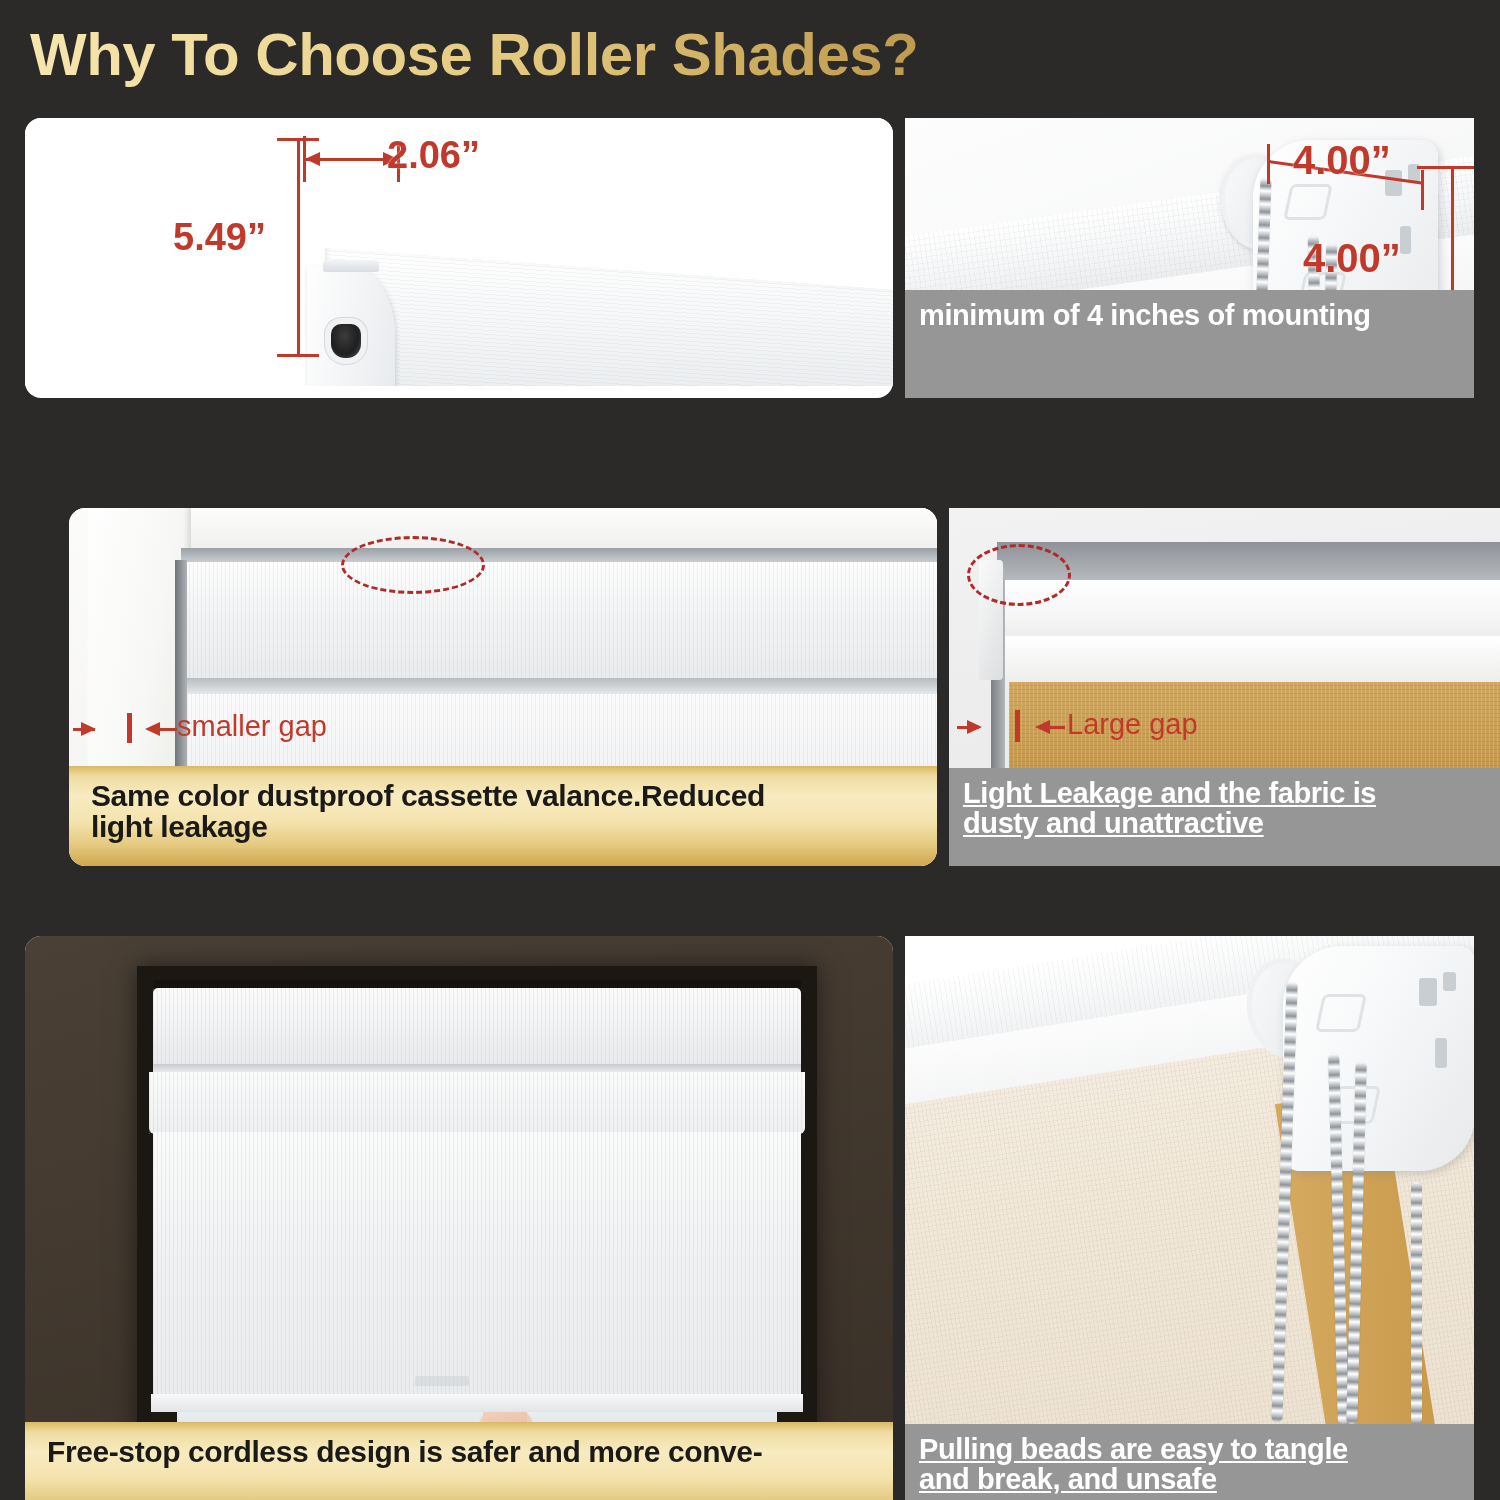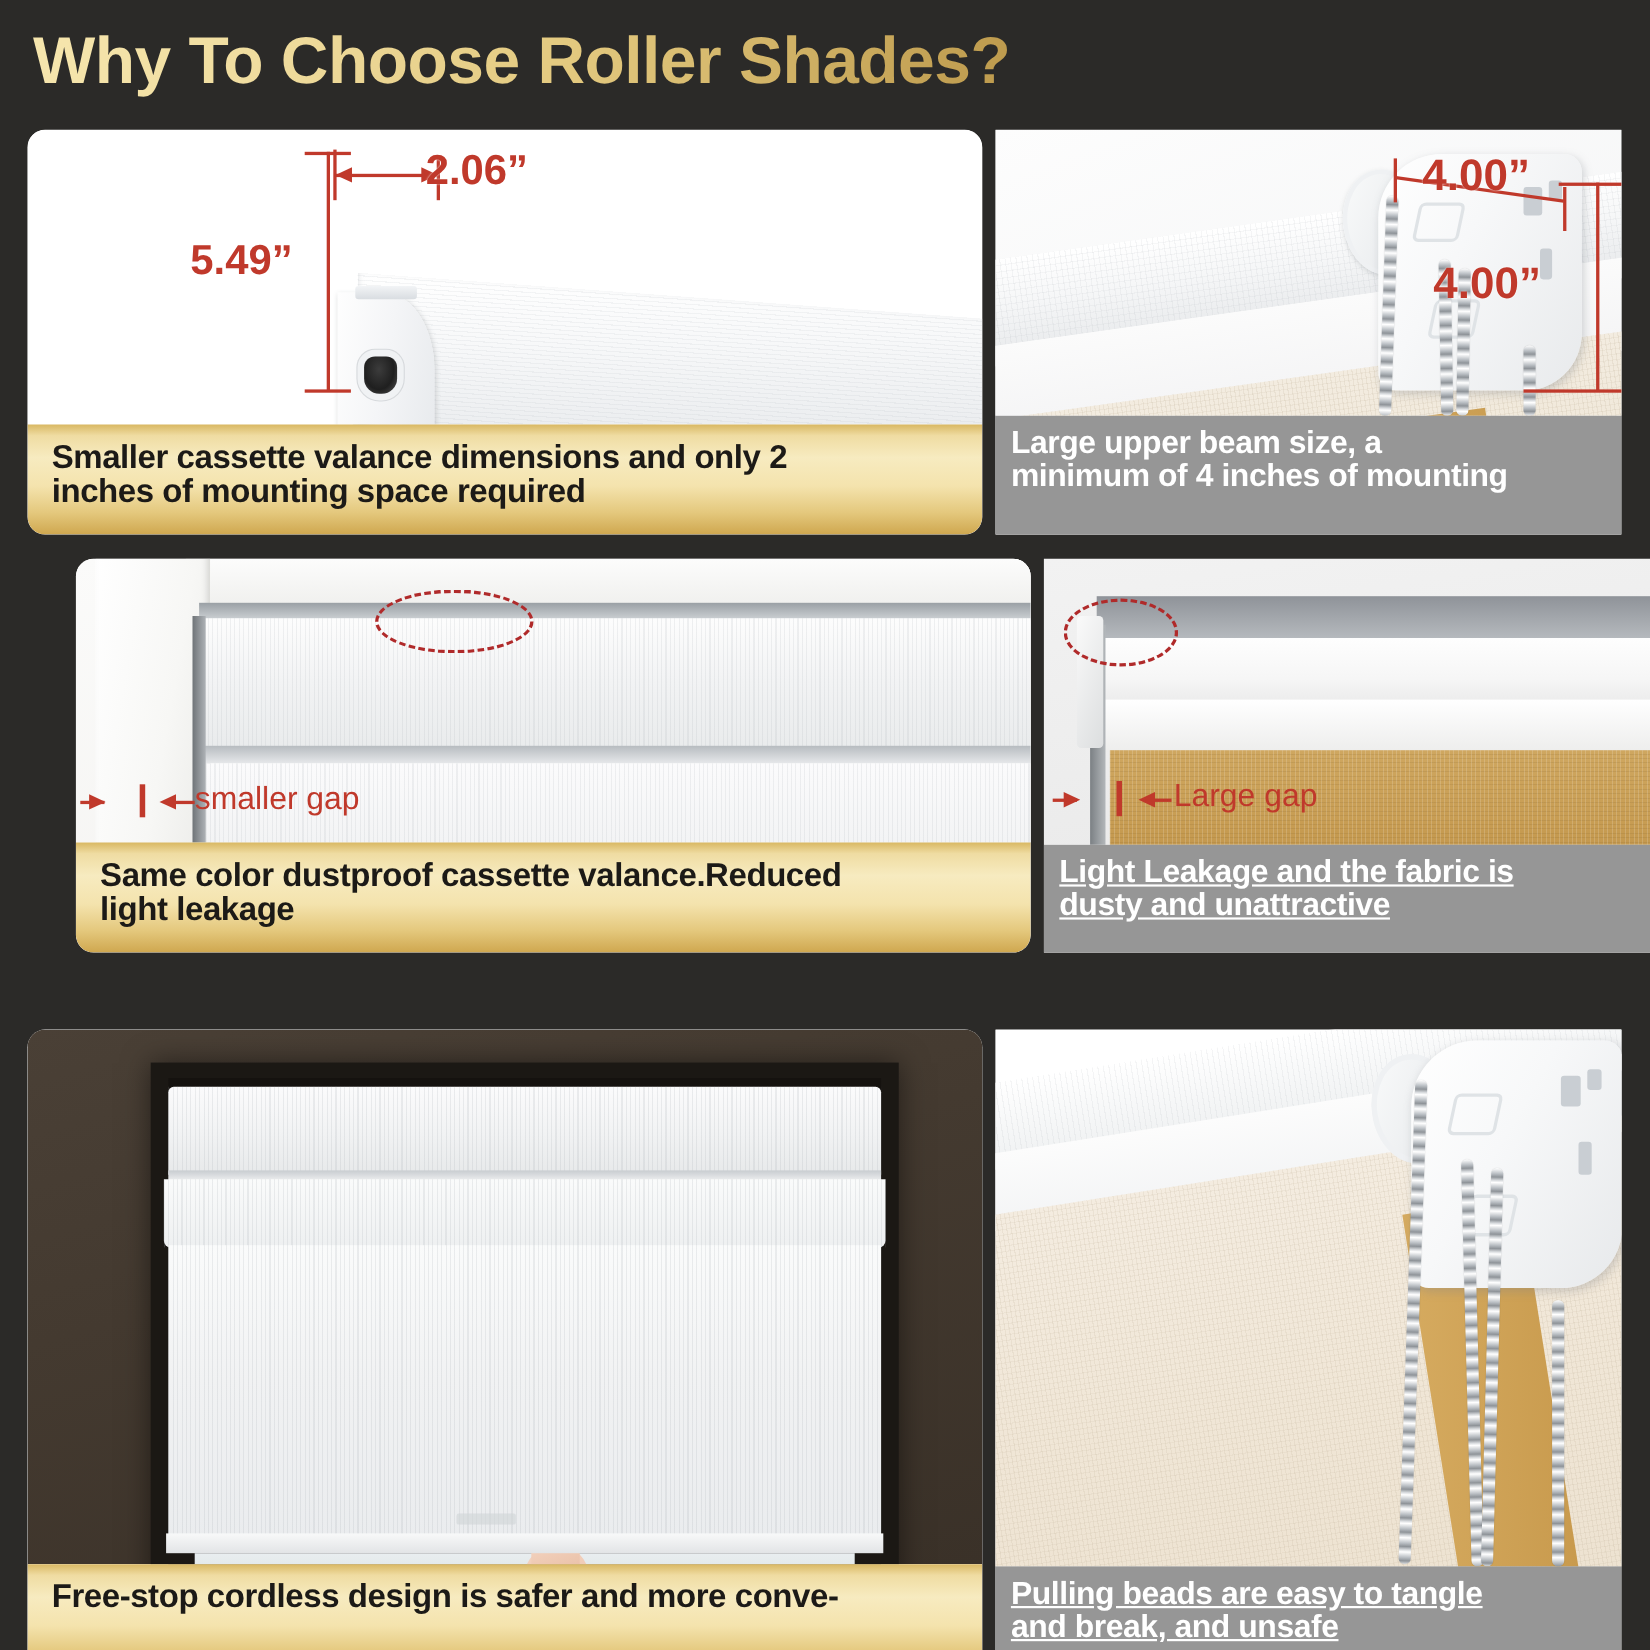--- a/index.html
+++ b/index.html
@@ -19,21 +19,21 @@
     background: linear-gradient(100deg,#f6e6ae 0%,#f0dda0 22%,#e3c97f 55%,#c9a95c 85%,#bd9a4d 100%);
     -webkit-background-clip: text; background-clip: text;
     -webkit-text-fill-color: transparent; color: #dcc07a;
     white-space: nowrap;
   }
 
   
   .panel { position: absolute; overflow: hidden; background: #ffffff; }
   .panel.left  { left: 25px;  width: 868px; border-radius: 16px; }
   .panel.right { left: 905px; width: 569px; border-radius: 0; }
-  .row1 { top: 118px; height: 368px; }
+  .row1 { top: 118px; height: 280px; }
   .row2 { top: 508px; height: 358px; margin-left: 44px; }
   .row3 { top: 936px; height: 586px; }
 
   .media { position: absolute; left: 0; right: 0; top: 0; overflow: hidden; }
 
   
   .cap {
     position: absolute; left: 0; right: 0; bottom: 0;
     display: flex; align-items: flex-start;
     font-weight: bold; line-height: 1.04;
@@ -375,26 +375,20 @@
       <div class="tick" style="left:372px; top:24px; width:3px; height:40px;"></div>
       <div class="dim-line-h" style="left:280px; top:40px; width:92px;"></div>
       <div class="arrow-l" style="left:280px; top:34px;"></div>
       <div class="arrow-r" style="left:358px; top:34px;"></div>
       <div class="dim-label" style="left:362px; top:16px; font-size:38px;">2.06”</div>
 
       <div class="dim-line-v" style="left:272px; top:20px; height:218px;"></div>
       <div class="dim-line-h" style="left:252px; top:20px; width:42px;"></div>
       <div class="dim-line-h" style="left:252px; top:236px; width:42px;"></div>
       <div class="dim-label" style="left:148px; top:98px; font-size:38px;">5.49”</div>
-    </div>
-    <div class="cap gold">
-      <div>
-        <span>Smaller cassette valance dimensions and only 2</span>
-        <span>inches of mounting space required</span>
-      </div>
     </div>
   </div>
 
   <div class="panel right row1">
     <div class="media" style="height:260px">
       <div class="p2-bg"></div>
       <div class="beam-top"></div>
       <div class="beam-fabric-white"></div>
       <div class="beam-fabric-cream"></div>
       <div class="beam-tan"></div>
@@ -417,21 +411,20 @@
       <div class="dim-line-h" style="left:364px; top:42px; width:154px; transform:rotate(8deg); transform-origin:left center;"></div>
       <div class="dim-label" style="left:388px; top:20px; font-size:40px;">4.00”</div>
 
       <div class="dim-line-v" style="left:546px; top:48px; height:190px;"></div>
       <div class="dim-line-h" style="left:512px; top:48px; width:58px;"></div>
       <div class="dim-line-h" style="left:480px; top:236px; width:90px;"></div>
       <div class="dim-label" style="left:398px; top:118px; font-size:40px;">4.00”</div>
     </div>
     <div class="cap gray h3">
       <div>
-        <span>Large upper beam size, a</span>
         <span>minimum of 4 inches of mounting</span>
       </div>
     </div>
   </div>
 
   <div class="panel left row2">
     <div class="media" style="height:258px">
       <div class="p3-bg"></div>
       <div class="frame-outer"></div>
       <div class="frame-topbar"></div>

